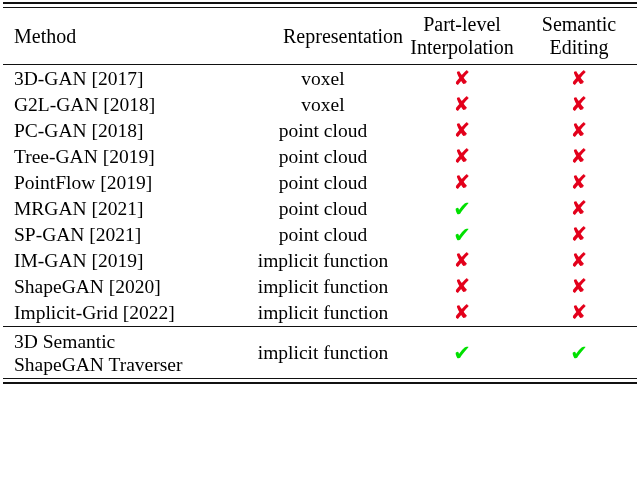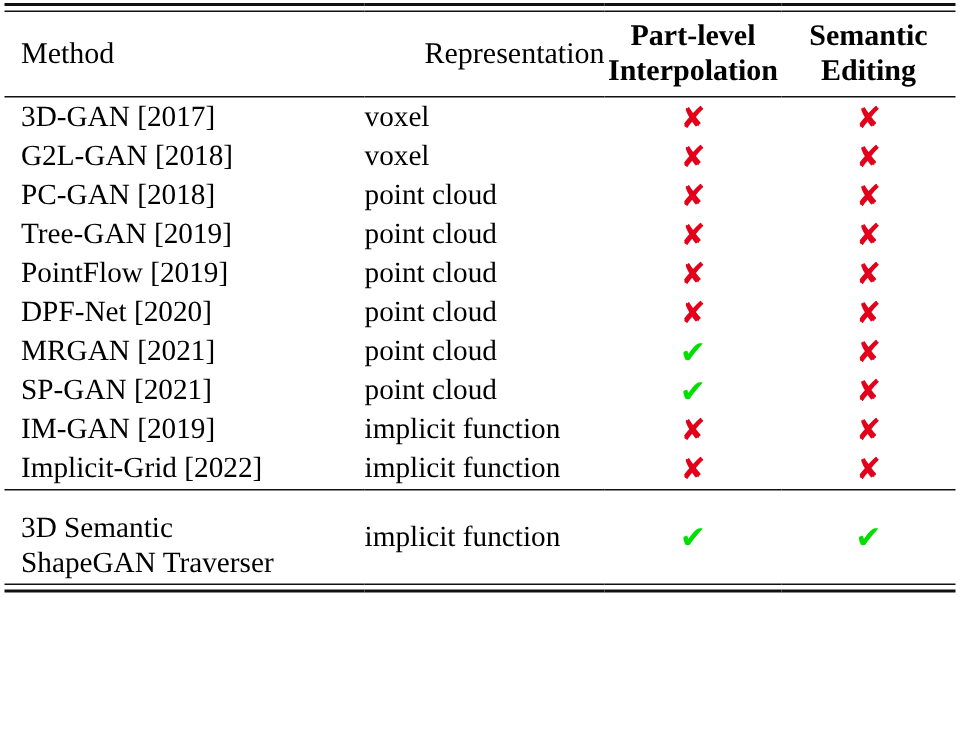--- a/index.html
+++ b/index.html
@@ -81,40 +81,39 @@
     padding-left: 11px;
     height: 56px;
   }
   th.h-repr {
     text-align: right;
     height: 56px;
   }
   th.h-two {
     height: 56px;
     line-height: 1.17;
-    font-weight: bold;
   }
   th.h-two .l1, th.h-two .l2 { display: block; }
 
   
   tbody td {
     padding: 0;
     height: 26px;
     vertical-align: middle;
     font-size: 19.5px;
   }
   td.m { text-align: left; padding-left: 11px; white-space: nowrap; }
-  td.r { text-align: left; white-space: nowrap; }
+  td.r { text-align: center; white-space: nowrap; }
   td.mark { text-align: center; }
 
   
   tr.final td { height: 50px; }
   tr.final td.m {
     line-height: 1.2;
-    padding-top: 11px;
+    padding-top: 0;
     margin-top: 45px;
   }
   tr.final td.m .l1, tr.final td.m .l2 { display: block; }
 
   
   .glyph {
     display: inline-block;
     line-height: 1;
     font-family: "DejaVu Sans", sans-serif;
     font-weight: bold;
@@ -188,39 +187,39 @@
           <td class="mark"><span class="glyph cross" style="color: rgb(227, 0, 27);">✘</span></td>
           <td class="mark"><span class="glyph cross" style="color: rgb(227, 0, 27);">✘</span></td>
         </tr>
         <tr>
           <td class="m">PointFlow [2019]</td>
           <td class="r">point cloud</td>
           <td class="mark"><span class="glyph cross" style="color: rgb(227, 0, 27);">✘</span></td>
           <td class="mark"><span class="glyph cross" style="color: rgb(227, 0, 27);">✘</span></td>
         </tr>
         <tr>
-          <td class="m">DPF-Net [2020]</td>
-          <td class="r">point cloud</td>
-          <td class="mark"><span class="glyph cross" style="color: rgb(227, 0, 27);">✘</span></td>
-          <td class="mark"><span class="glyph cross" style="color: rgb(227, 0, 27);">✘</span></td>
-        </tr>
-        <tr>
           <td class="m">MRGAN [2021]</td>
           <td class="r">point cloud</td>
           <td class="mark"><span class="glyph check" style="color: rgb(0, 224, 0);">✔</span></td>
           <td class="mark"><span class="glyph cross" style="color: rgb(227, 0, 27);">✘</span></td>
         </tr>
         <tr>
           <td class="m">SP-GAN [2021]</td>
           <td class="r">point cloud</td>
           <td class="mark"><span class="glyph check" style="color: rgb(0, 224, 0);">✔</span></td>
           <td class="mark"><span class="glyph cross" style="color: rgb(227, 0, 27);">✘</span></td>
         </tr>
         <tr>
           <td class="m">IM-GAN [2019]</td>
+          <td class="r">implicit function</td>
+          <td class="mark"><span class="glyph cross" style="color: rgb(227, 0, 27);">✘</span></td>
+          <td class="mark"><span class="glyph cross" style="color: rgb(227, 0, 27);">✘</span></td>
+        </tr>
+        <tr>
+          <td class="m">ShapeGAN [2020]</td>
           <td class="r">implicit function</td>
           <td class="mark"><span class="glyph cross" style="color: rgb(227, 0, 27);">✘</span></td>
           <td class="mark"><span class="glyph cross" style="color: rgb(227, 0, 27);">✘</span></td>
         </tr>
         <tr>
           <td class="m">Implicit-Grid [2022]</td>
           <td class="r">implicit function</td>
           <td class="mark"><span class="glyph cross" style="color: rgb(227, 0, 27);">✘</span></td>
           <td class="mark"><span class="glyph cross" style="color: rgb(227, 0, 27);">✘</span></td>
         </tr>

